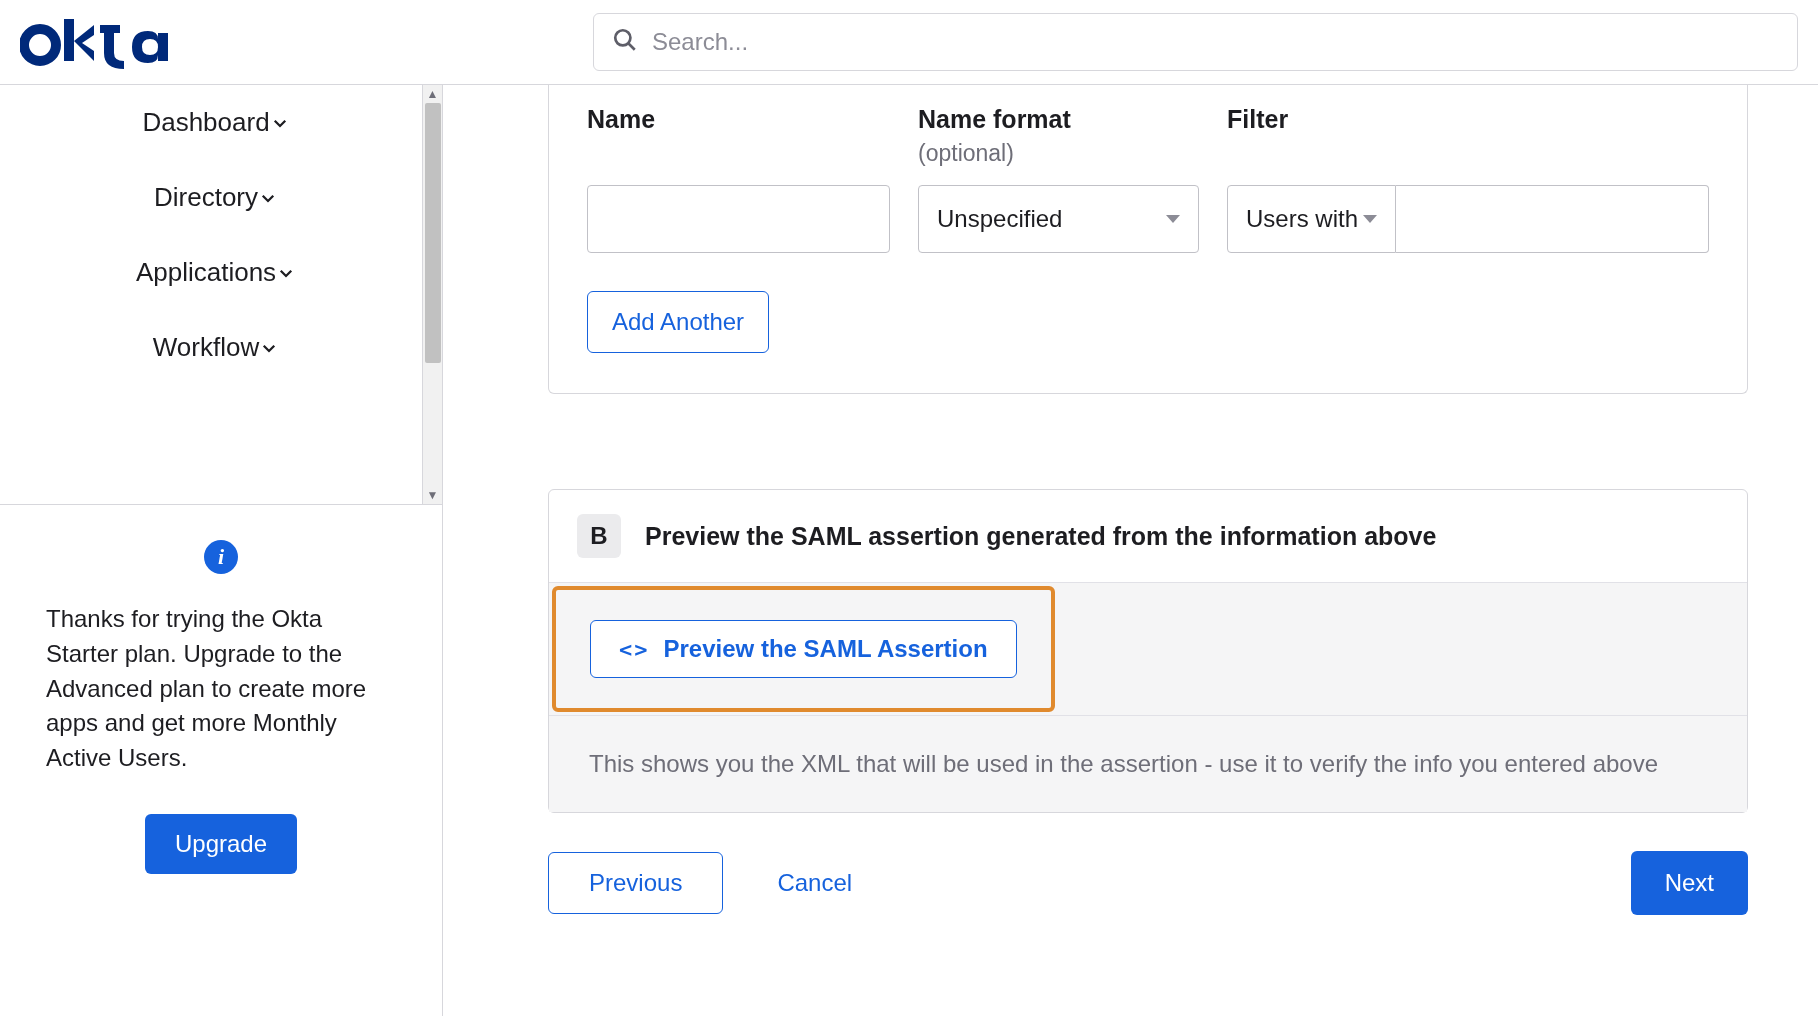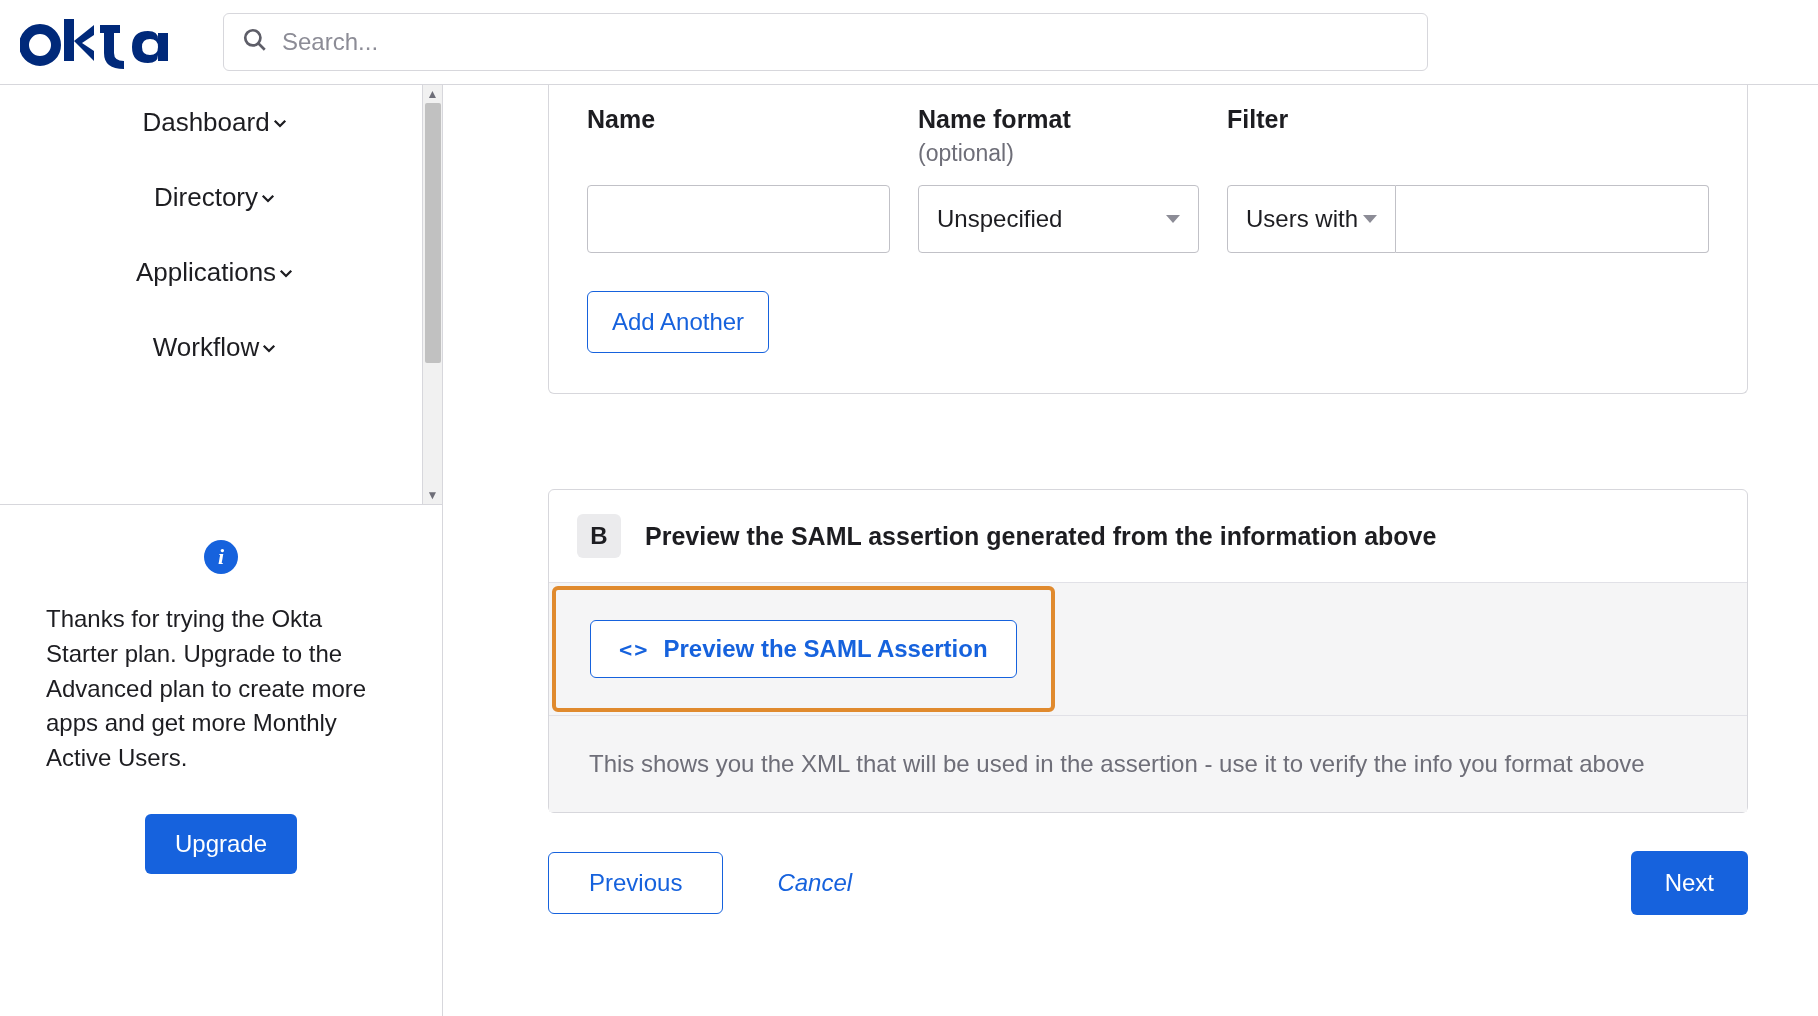--- a/index.html
+++ b/index.html
@@ -15,21 +15,20 @@
       display: flex;
       align-items: center;
       height: 85px;
       padding: 0 20px;
       border-bottom: 1px solid #d7d7dc;
     }
     .logo { width: 148px; height: 54px; margin-left: 0; }
     .search-wrap {
       margin-left: auto;
       width: 1205px;
-      margin-right: 370px;
     }
     .search-box {
       display: flex;
       align-items: center;
       border: 1px solid #d7d7dc;
       border-radius: 6px;
       height: 58px;
       padding: 0 18px;
     }
     .search-box input {
@@ -210,21 +209,21 @@
       margin: 38px 70px 0 105px;
     }
     .btn-prev {
       border: 1px solid #1662dd; color: #1662dd; background: #fff;
       font-size: 24px; font-weight: 500;
       padding: 16px 40px; border-radius: 6px; cursor: pointer;
     }
     .btn-cancel {
       border: none; background: transparent; color: #1662dd;
       font-size: 24px; font-weight: 500;
-      padding: 16px 24px; cursor: pointer; margin-left: 30px; font-style: italic;
+      padding: 16px 24px; cursor: pointer; margin-left: 30px;
     }
     .btn-next {
       background: #1662dd; color: #fff; border: none;
       font-size: 24px; font-weight: 500;
       padding: 18px 34px; border-radius: 6px; cursor: pointer;
       margin-left: auto;
     }
   </style>
 </head>
 <body>
@@ -342,21 +341,21 @@
         <div class="step-badge">B</div>
         <div class="preview-title">Preview the SAML assertion generated from the information above</div>
       </div>
       <div class="preview-body">
         <div class="highlight-box">
           <button class="preview-btn">
             <span class="code-icon">&lt;&gt;</span>
             <span>Preview the SAML Assertion</span>
           </button>
         </div>
-        <div class="preview-hint">This shows you the XML that will be used in the assertion - use it to verify the info you format above</div>
+        <div class="preview-hint">This shows you the XML that will be used in the assertion - use it to verify the info you entered above</div>
       </div>
     </div>
 
     <div class="footer-btns">
       <button class="btn-prev">Previous</button>
       <button class="btn-cancel">Cancel</button>
       <button class="btn-next">Next</button>
     </div>
   </div>
 </div>

